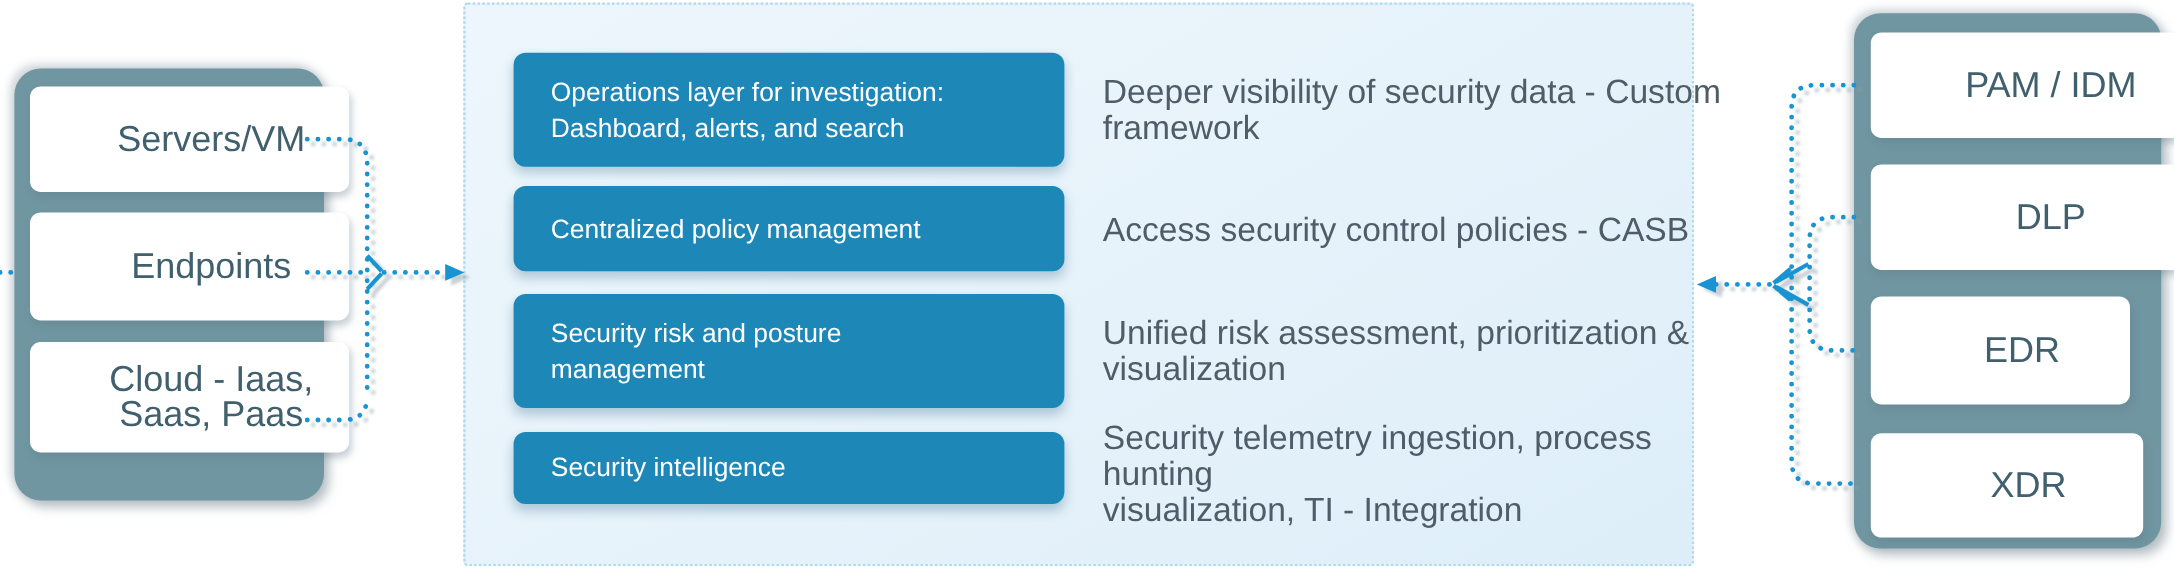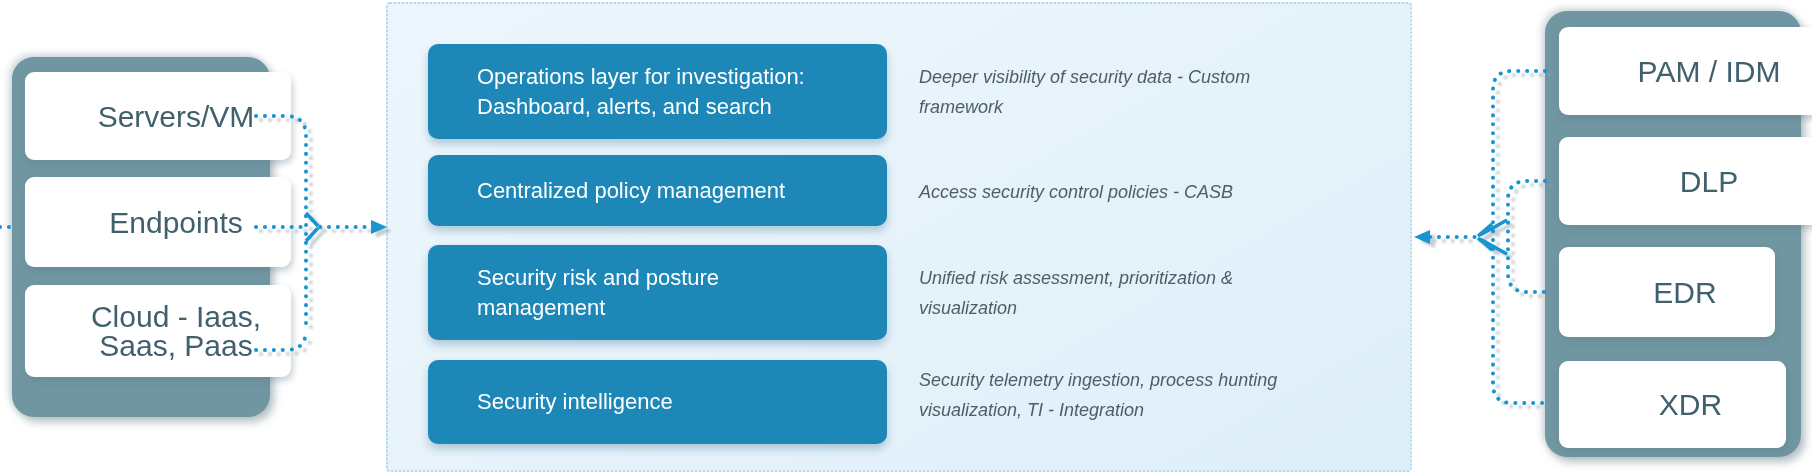--- a/index.html
+++ b/index.html
@@ -27,28 +27,28 @@
   
   .panel{
     position:absolute;left:386px;top:2px;width:1026px;height:470px;z-index:1;
     background:linear-gradient(150deg,#edf6fc 0%,var(--panel_bg,#e6f2fa) 55%,#ddeef8 100%);
     border:2px dotted var(--panel_border,#aed8ee);border-radius:4px;box-sizing:border-box;
   }
   .btn{
     position:absolute;left:40px;width:459px;z-index:2;border-radius:10px;
     background:var(--button_bg,#1d87b8);color:var(--button_text,#ffffff);
     display:flex;align-items:center;font-size:22px;line-height:30px;
-    padding-left:49px;box-sizing:border-box;
+    padding-left:31px;box-sizing:border-box;
     box-shadow:0 5px 9px rgba(25,88,125,.28);border:none;text-align:left;
   }
   .btn-label{white-space:pre-line;}
   .desc{
     position:absolute;left:531px;width:520px;z-index:2;
-    color:var(--description_text,#4e5d67);font-size:18px;line-height:30px;
-    transform:translateY(-50%);white-space:pre-line;font-style:italic;
+    color:var(--description_text,#4e5d67);font-size:28px;line-height:30px;
+    transform:translateY(-50%);white-space:pre-line;
   }
   .connectors{position:absolute;left:0;top:0;z-index:3;pointer-events:none;}
 </style>
 </head>
 <body>
 
 <div class="stage">
 
   <div class="group group-left"></div>
   <div class="node" style="left:25px;top:72px;width:230px;height:88px;">
@@ -75,21 +75,21 @@
     </div>
     <div class="desc" style="top:188px;">Access security control policies - CASB</div>
 
     <div class="btn" style="top:241px;height:95px;">
       <span class="btn-label">Security risk and posture
 management</span>
     </div>
     <div class="desc" style="top:289px;">Unified risk assessment, prioritization &amp;
 visualization</div>
 
-    <div class="btn" style="top:356px;height:84px;">
+    <div class="btn" style="top:356px;height:60px;">
       <span class="btn-label">Security intelligence</span>
     </div>
     <div class="desc" style="top:391px;">Security telemetry ingestion, process hunting
 visualization, TI - Integration</div>
   </div>
 
   <div class="group group-right"></div>
   <div class="node" style="left:1559px;top:27px;width:228px;height:88px;">
     <span class="node-label">PAM / IDM</span>
   </div>

